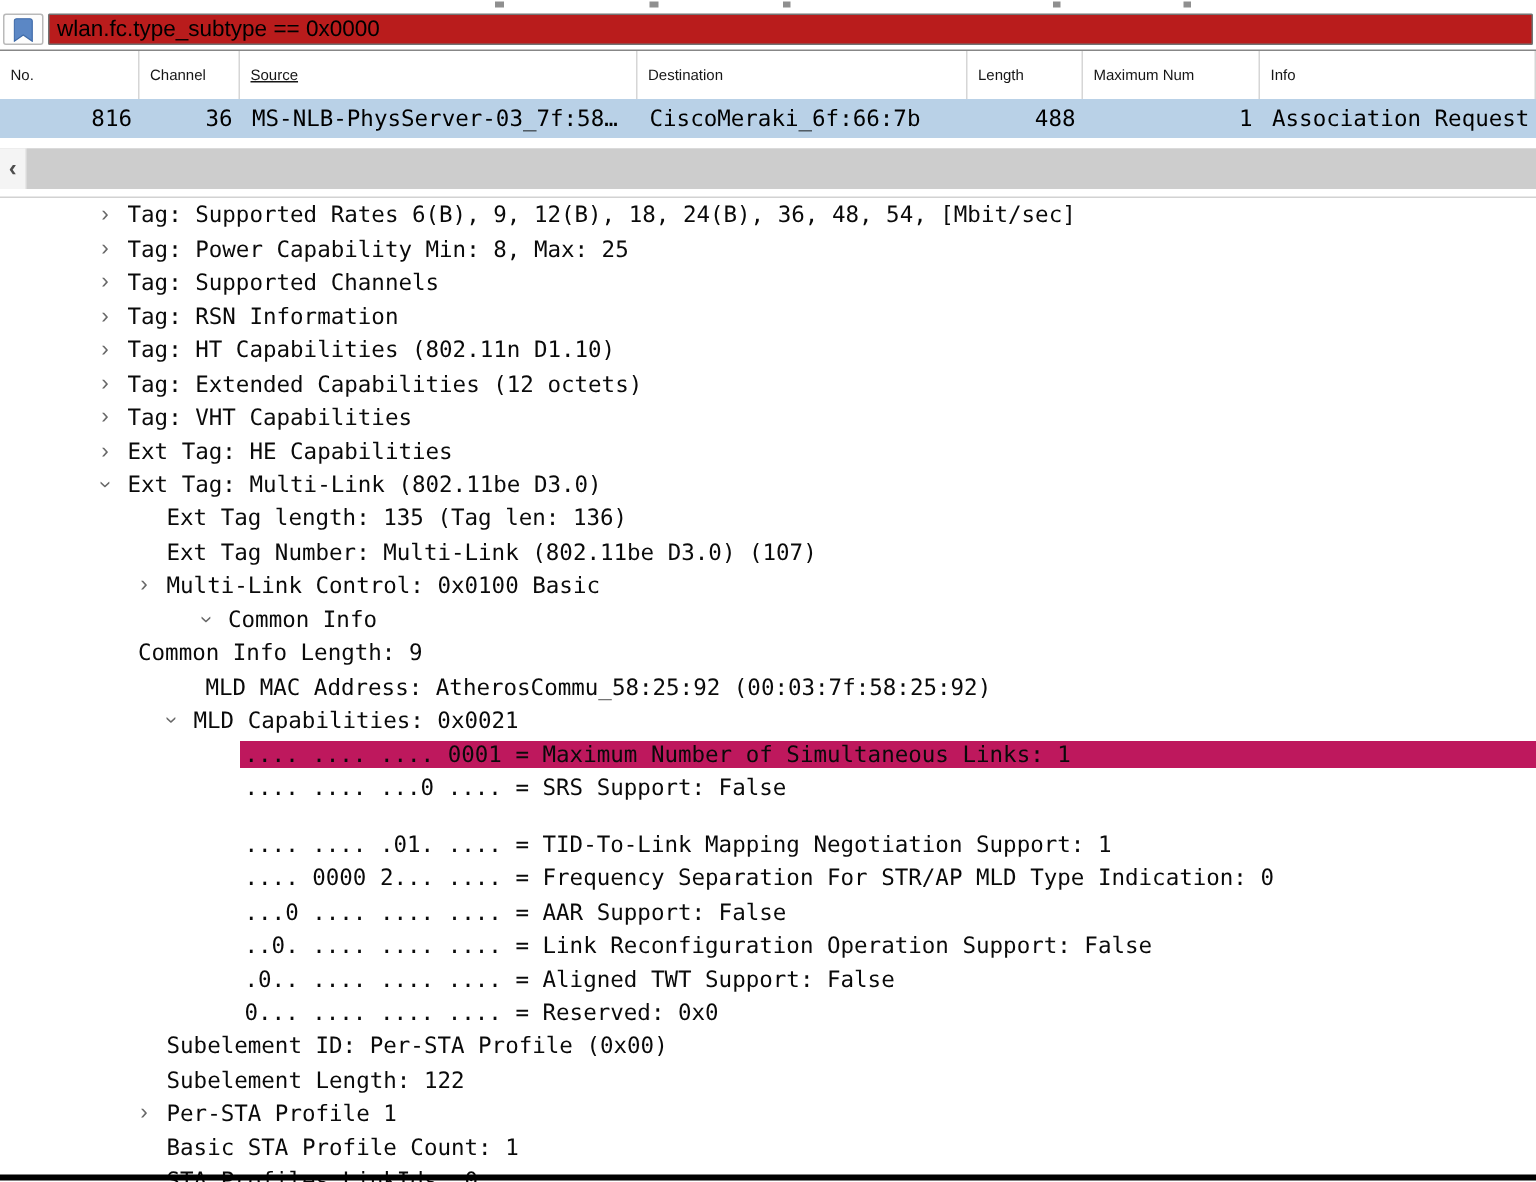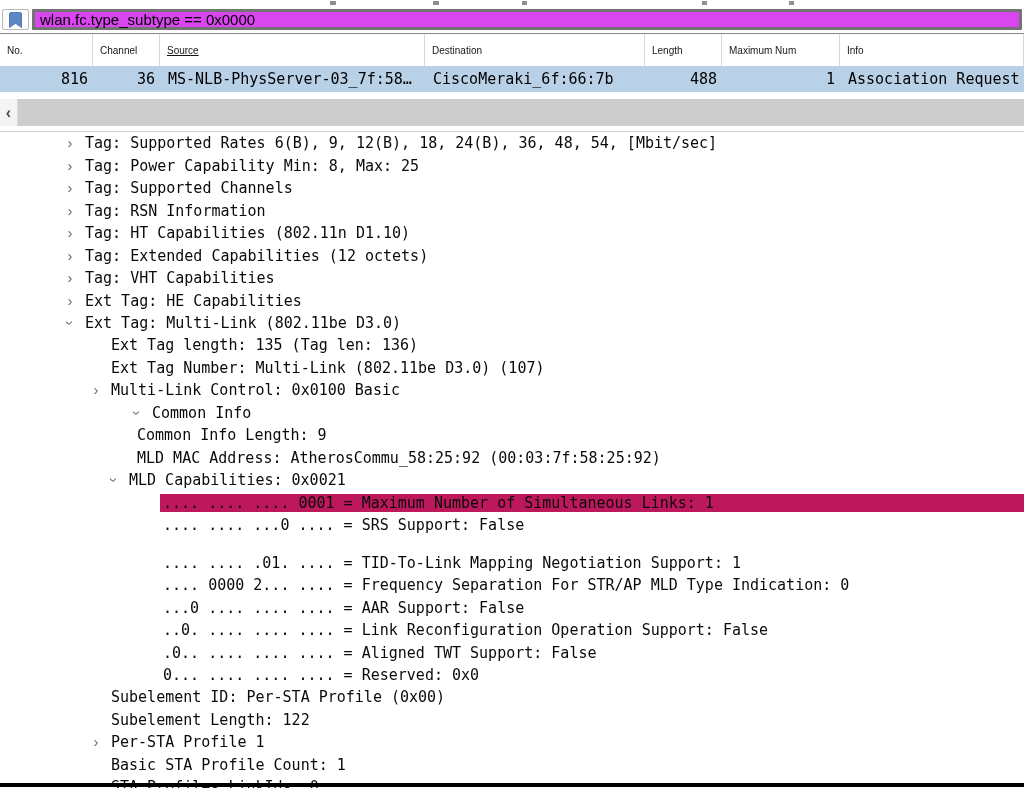--- a/index.html
+++ b/index.html
@@ -17,22 +17,22 @@
   .filterbar {
     height:27px; background:#ffffff; border-bottom:1px solid #878787;
     display:flex; align-items:center; padding:2px 2px 3px 2px; gap:3px;
   }
   .bmkbtn {
     width:27px; height:21px; flex:none; background:#fdfdfd;
     border:1px solid #b9b9b9; border-radius:2px;
     display:flex; align-items:center; justify-content:center;
   }
   .ffield {
-    flex:1; height:21px; border:3px solid #737373; border-radius:1px;
-    background:#d946ef; display:flex; align-items:center; padding:0 5px;
+    flex:1; height:21px; border:1px solid #737373; border-radius:1px;
+    background:#b91c1c; display:flex; align-items:center; padding:0 5px;
   }
   .ffield input {
     width:100%; border:none; outline:none; background:transparent;
     font-family:"Liberation Sans", sans-serif; font-size:15px; color:#000;
   }
 
   
   .plheader { display:flex; height:32px; background:#ffffff; }
   .hcell {
     height:100%; display:flex; align-items:center; padding-left:7px;
@@ -139,21 +139,21 @@
     <div class="trow" style="padding-left: 58px;"><span class="chev collapsed">›</span><span class="ttext">Tag: RSN Information</span></div>
     <div class="trow" style="padding-left: 58px;"><span class="chev collapsed">›</span><span class="ttext">Tag: HT Capabilities (802.11n D1.10)</span></div>
     <div class="trow" style="padding-left: 58px;"><span class="chev collapsed">›</span><span class="ttext">Tag: Extended Capabilities (12 octets)</span></div>
     <div class="trow" style="padding-left: 58px;"><span class="chev collapsed">›</span><span class="ttext">Tag: VHT Capabilities</span></div>
     <div class="trow" style="padding-left: 58px;"><span class="chev collapsed">›</span><span class="ttext">Ext Tag: HE Capabilities</span></div>
     <div class="trow" style="padding-left: 58px;"><span class="chev expanded">›</span><span class="ttext">Ext Tag: Multi-Link (802.11be D3.0)</span></div>
     <div class="trow" style="padding-left: 84px;"><span class="chev none"></span><span class="ttext">Ext Tag length: 135 (Tag len: 136)</span></div>
     <div class="trow" style="padding-left: 84px;"><span class="chev none"></span><span class="ttext">Ext Tag Number: Multi-Link (802.11be D3.0) (107)</span></div>
     <div class="trow" style="padding-left: 84px;"><span class="chev collapsed">›</span><span class="ttext">Multi-Link Control: 0x0100 Basic</span></div>
     <div class="trow" style="padding-left: 84px; margin-left: 41px;"><span class="chev expanded">›</span><span class="ttext">Common Info</span></div>
-    <div class="trow" style="padding-left: 110px;"><span class="chev none"></span><span class="ttext">Common Info Length: 9</span></div>
+    <div class="trow" style="padding-left: 65px;"><span class="chev none"></span><span class="ttext">Common Info Length: 9</span></div>
     <div class="trow" style="padding-left: 110px;"><span class="chev none"></span><span class="ttext">MLD MAC Address: AtherosCommu_58:25:92 (00:03:7f:58:25:92)</span></div>
     <div class="trow" style="padding-left: 102px;"><span class="chev expanded">›</span><span class="ttext">MLD Capabilities: 0x0021</span></div>
     <div class="trow sel" style="padding-left: 136px;"><span class="chev none"></span><span class="ttext">.... .... .... 0001 = Maximum Number of Simultaneous Links: 1</span></div>
     <div class="trow" style="padding-left: 136px;"><span class="chev none"></span><span class="ttext">.... .... ...0 .... = SRS Support: False</span></div>
     <div class="trow" style="padding-left: 136px; margin-top: 15px;"><span class="chev none"></span><span class="ttext">.... .... .01. .... = TID-To-Link Mapping Negotiation Support: 1</span></div>
     <div class="trow" style="padding-left: 136px;"><span class="chev none"></span><span class="ttext">.... 0000 2... .... = Frequency Separation For STR/AP MLD Type Indication: 0</span></div>
     <div class="trow" style="padding-left: 136px;"><span class="chev none"></span><span class="ttext">...0 .... .... .... = AAR Support: False</span></div>
     <div class="trow" style="padding-left: 136px;"><span class="chev none"></span><span class="ttext">..0. .... .... .... = Link Reconfiguration Operation Support: False</span></div>
     <div class="trow" style="padding-left: 136px;"><span class="chev none"></span><span class="ttext">.0.. .... .... .... = Aligned TWT Support: False</span></div>
     <div class="trow" style="padding-left: 136px;"><span class="chev none"></span><span class="ttext">0... .... .... .... = Reserved: 0x0</span></div>

